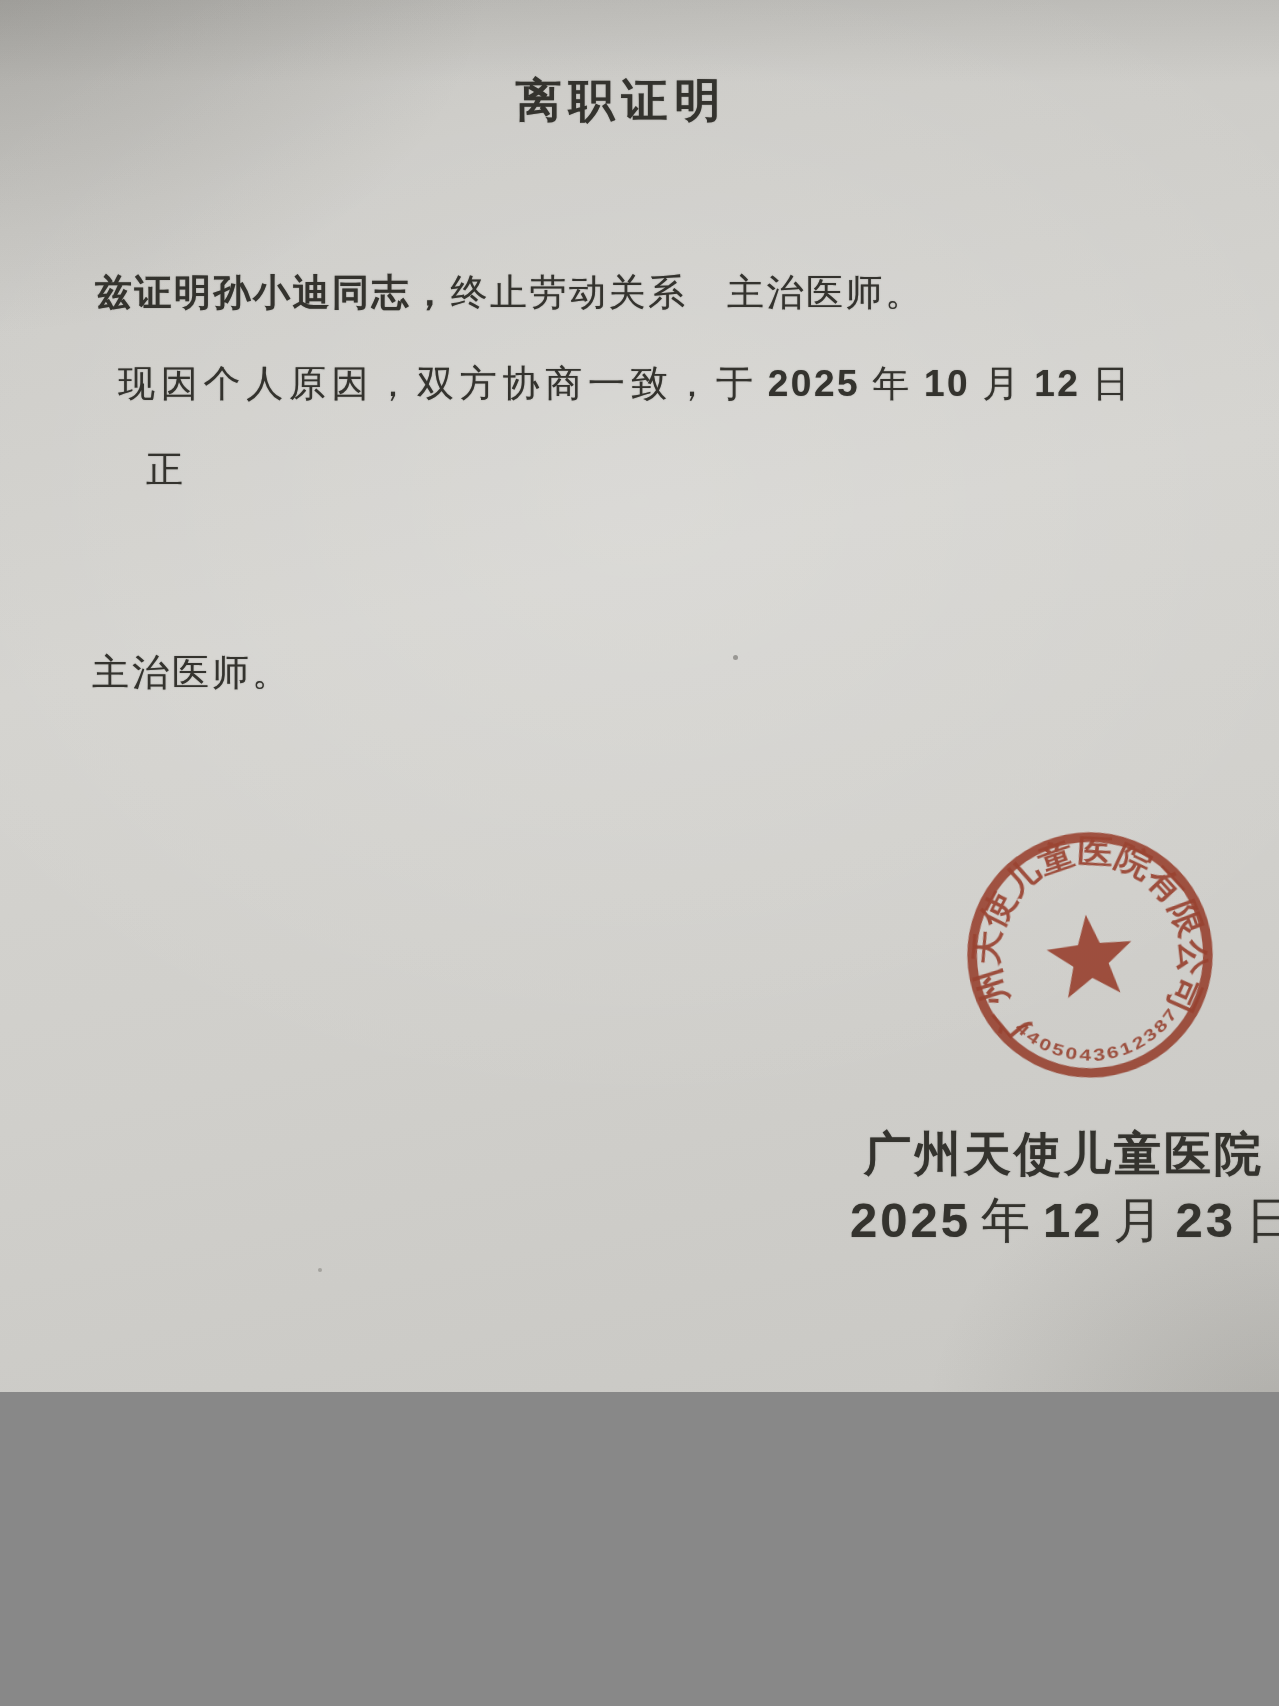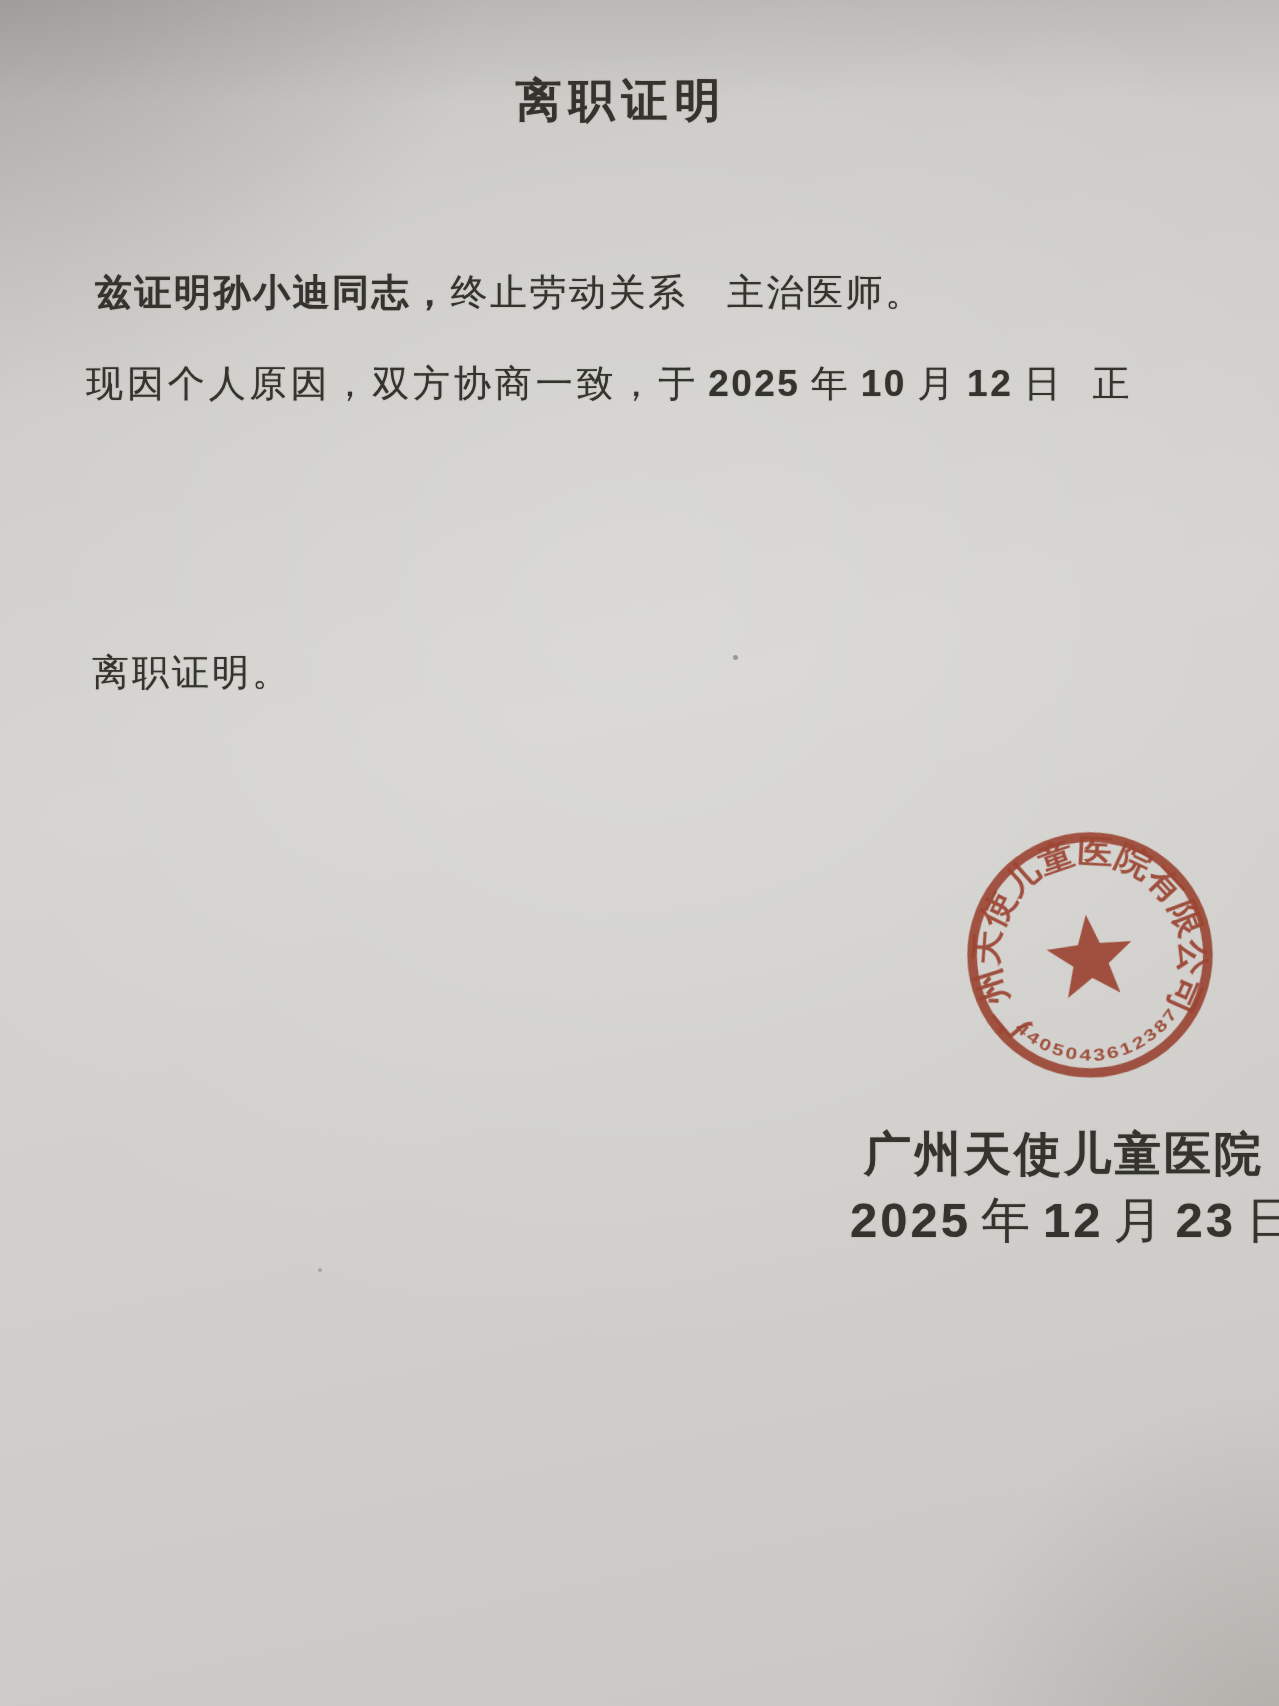--- a/index.html
+++ b/index.html
@@ -1,36 +1,36 @@
 <!DOCTYPE html>
 <html><head>
 <meta charset="utf-8">
 <style>
   html,body{margin:0;padding:0;background:#888;}
   .page{
-    position:relative;width:1279px;height:1706px;overflow:hidden;
+    position:relative;width:1279px;height:1392px;overflow:hidden;
     background:
       radial-gradient(120% 90% at 101% 103%, rgba(70,68,62,.20) 0%, rgba(70,68,62,0) 24%),
       radial-gradient(130% 85% at -3% -3%, rgba(58,56,52,.20) 0%, rgba(58,56,52,0) 32%),
       linear-gradient(to bottom, rgba(55,54,50,.10) 0%, rgba(55,54,50,0) 6%),
       radial-gradient(90% 62% at 50% 36%, rgba(255,255,255,.17) 0%, rgba(255,255,255,0) 72%),
       linear-gradient(168deg,#c2c1bd 0%,#cccbc7 14%,#d4d3cf 42%,#d0cfcb 68%,#c9c8c4 100%);
     font-family:"Liberation Serif","DejaVu Serif",serif;
     color:#34332e;
   }
   .txt{text-shadow:0 0 1.2px rgba(52,51,46,.5);}
   .b{font-weight:bold;margin-top:25px;}
   .num{font-family:"Liberation Sans","DejaVu Sans",sans-serif;font-weight:bold;margin:0 9px;}
   .title{
     position:absolute;top:70px;left:0;width:100%;box-sizing:border-box;padding-right:36px;
     text-align:center;font-size:46px;font-weight:bold;letter-spacing:7px;
   }
   .p1{position:absolute;top:268px;left:95px;right:60px;font-size:37px;letter-spacing:2.5px;}
   .p2{position:absolute;top:341px;left:86px;width:1046px;font-size:37px;letter-spacing:2.5px;}
-  .jl{height:86px;line-height:86px;text-align:justify;text-align-last:justify;}
+  .jl{height:86px;line-height:86px;text-align:justify;text-align-last:justify;margin-left:32px;}
   .jl-last{height:86px;line-height:86px;text-align:left;text-align-last:left;}
   .gap-zheng{margin-left:28px;}
   .closing{position:absolute;top:648px;left:92px;font-size:37px;letter-spacing:3px;}
   .org{position:absolute;top:1098px;left:864px;font-size:47px;font-weight:bold;letter-spacing:3px;white-space:nowrap;margin-top:25px;}
   .date{position:absolute;top:1188px;left:840px;font-size:49px;letter-spacing:3px;white-space:nowrap;}
   .date .num{margin:0 10px;}
   .stamp{
     position:absolute;left:962px;top:827px;width:256px;height:256px;
     transform:rotate(-6deg);opacity:.92;mix-blend-mode:multiply;filter:blur(.3px);
   }
@@ -47,21 +47,21 @@
 <div class="page">
 
   <div class="title txt">离职证明</div>
 
   <div class="p1 txt"><span class="b">兹证明孙小迪同志，</span><span>终止劳动关系　主治医师。</span></div>
 
   <div class="p2 txt">
     <div class="jl"><span>现因个人原因，双方协商一致，于</span><span class="num">2025</span><span>年</span><span class="num">10</span><span>月</span><span class="num">12</span><span>日</span><span class="gap-zheng">正</span></div>
   </div>
 
-  <div class="closing txt">离职证明。</div>
+  <div class="closing txt">主治医师。</div>
 
   <div class="stamp">
     <svg viewBox="0 0 240 240" xmlns="http://www.w3.org/2000/svg">
       <defs>
         <path id="ringPath" d="M 59.2 180.8 A 86 86 0 1 1 180.8 180.8" fill="none"></path>
         <path id="serialPath" d="M 34.3 169.5 A 99 99 0 0 0 205.7 169.5" fill="none"></path>
       </defs>
       <circle cx="120" cy="120" r="110.5" fill="none" stroke-width="9" opacity="0.9" stroke="#b5432c"></circle>
       <path d="M120 82 L130.3 109.8 L159.9 111 L136.6 129.4 L144.7 158 L120 141.5 L95.3 158 L103.4 129.4 L80.1 111 L109.7 109.8 Z" opacity="0.92" fill="#b5432c"></path>
       <text class="seal-ring-text" font-size="31" opacity="0.92" fill="#b5432c"><textPath href="#ringPath" textLength="398" lengthAdjust="spacingAndGlyphs">广州天使儿童医院有限公司</textPath></text>

